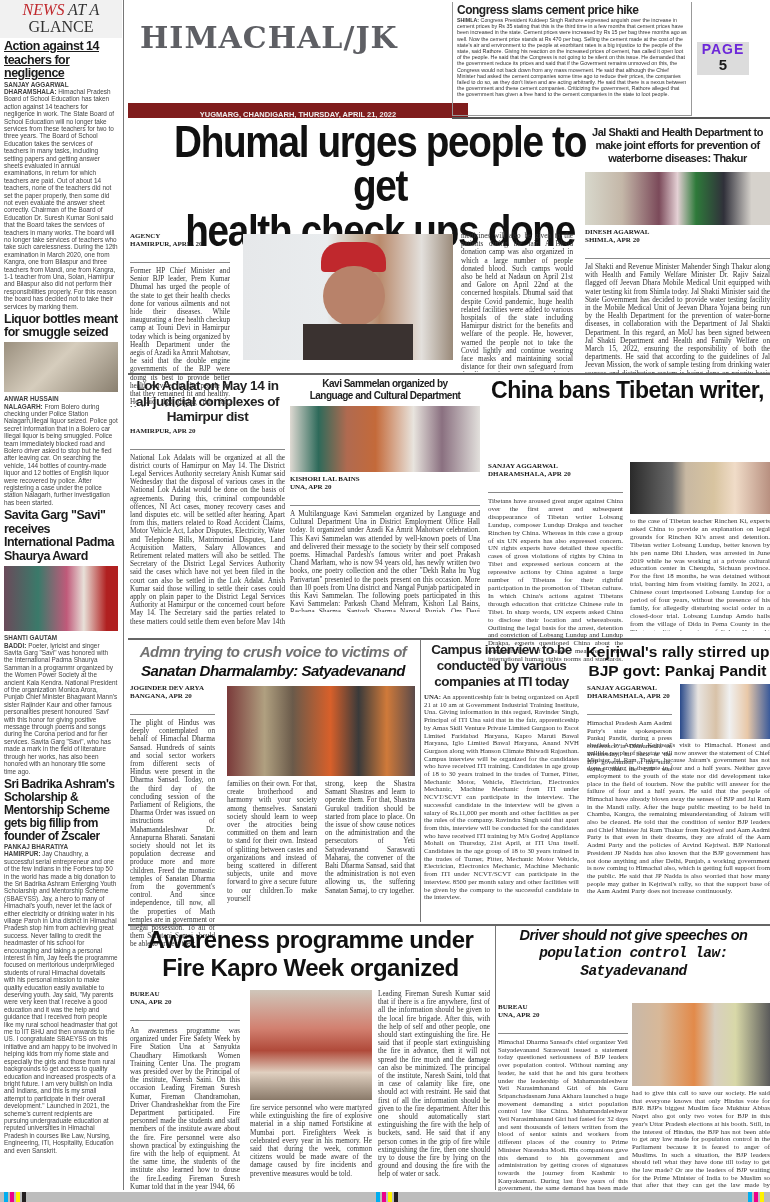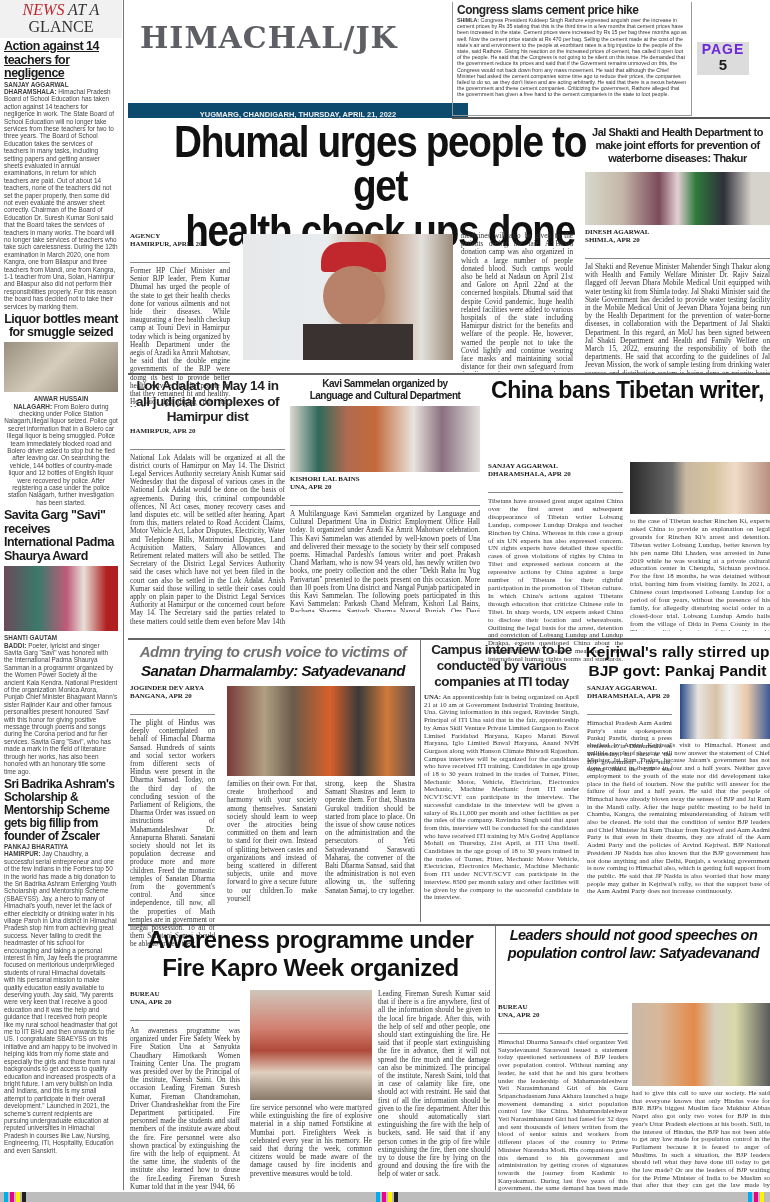--- a/index.html
+++ b/index.html
@@ -29,21 +29,21 @@
 
   <div style="padding:2px 4px 0 4px;">
     <div class="cond" style="font-size:12.5px;line-height:13.5px;color:#1b1b1b;text-decoration:underline;">Action against 14 teachers for negligence</div>
     <div class="bodys" style="font-size:6.4px;line-height:7.4px;">
       <b style="display:block;">SANJAY AGGARWAL</b>
       <b>DHARAMSHALA:</b>
       <span>Himachal Pradesh Board of School Education has taken action against 14 teachers for negligence in work. The State Board of School Education will no longer take services from these teachers for two to three years. The Board of School Education takes the services of teachers in many tasks, including setting papers and getting answer sheets evaluated in annual examinations, in return for which teachers are paid. Out of about 14 teachers, none of the teachers did not set the paper properly, then some did not even evaluate the answer sheet correctly. Chairman of the Board of Education Dr. Suresh Kumar Soni said that the Board takes the services of teachers in many works. The board will no longer take services of teachers who take such carelessness. During the 12th examination in March 2020, one from Kangra, one from Bilaspur and three teachers from Mandi, one from Kangra, 1-1 teacher from Una, Solan, Hamirpur and Bilaspur also did not perform their responsibilities properly. For this reason the board has decided not to take their services by marking them.</span>
     </div>
   </div>
 
-  <div style="padding:3px 4px 0 4px;text-align:center;">
+  <div style="padding:3px 4px 0 4px;">
     <div class="cond" style="font-size:12.5px;line-height:13px;color:#1b1b1b;">Liquor bottles meant for smuggle seized</div>
     <div style="height:50px;margin:3px 0;background:linear-gradient(135deg,#9a8f7e,#d6cdbd 45%,#8a8070);"></div>
     <div class="bodys" style="font-size:6.4px;line-height:7.4px;">
       <b style="display:block;">ANWAR HUSSAIN</b>
       <b>NALAGARH:</b>
       <span>From Bolero during checking under Police Station Nalagarh,Illegal liquor seized. Police got secret information that in a Bolero car Illegal liquor is being smuggled. Police team immediately blocked road and Bolero driver asked to stop but he fled after leaving car. On searching the vehicle, 144 bottles of country-made liquor and 12 bottles of English liquor were recovered by police. After registering a case under the police station Nalagarh, further investigation has been started.</span>
     </div>
   </div>
 
   <div style="padding:3px 4px 0 4px;">
@@ -61,21 +61,21 @@
     <div class="bodys" style="font-size:6.4px;line-height:7.4px;">
       <b style="display:block;">PANKAJ BHARATIYA</b>
       <b>HAMIRPUR:</b>
       <span>Jay Chaudhry, a successful serial entrepreneur and one of the few Indians in the Forbes top 50 in the world has made a big donation to the Sri Badrika Ashram Emerging Youth Scholarship and Mentorship Scheme (SBAEYSS). Jay, a hero to many of Himachal's youth, never let the lack of either electricity or drinking water in his village Paroh in Una district in Himachal Pradesh stop him from achieving great success. Never failing to credit the headmaster of his school for encouraging and taking a personal interest in him, Jay feels the programme focused on meritorious underprivileged students of rural Himachal dovetails with his personal mission to make quality education easily available to deserving youth. Jay said, "My parents were very keen that I receive a good education and it was the help and guidance that I received from people like my rural school headmaster that got me to IIT BHU and then onwards to the US. I congratulate SBAEYSS on this initiative and am happy to be involved in helping kids from my home state and especially the girls and those from rural backgrounds to get access to quality education and increased prospects of a bright future. I am very bullish on India and Indians, and this is my small attempt to participate in their overall development." Launched in 2021, the scheme's current recipients are pursuing undergraduate education at reputed universities in Himachal Pradesh in courses like Law, Nursing, Engineering, ITI, Hospitality, Education and even Sanskrit.</span>
     </div>
   </div>
 </div>
 <div class="vline" style="left:123px;top:0;height:1190px;"></div>
 
 <div class="abs" style="left:140px;top:20px;width:305px;font-family:'DejaVu Serif',serif;font-weight:bold;font-size:30px;color:#5e5f64;letter-spacing:1px;">HIMACHAL/JK</div>
-<div class="abs" style="left:128px;top:103px;width:340px;height:15px;background:#0c4a6e;text-align:center;">
+<div class="abs" style="left:128px;top:103px;width:340px;height:15px;background:#7f1d1d;text-align:center;">
   <span class="sans" style="color:#eee;font-size:7.5px;font-weight:bold;line-height:15px;">YUGMARG, CHANDIGARH, THURSDAY, APRIL 21, 2022</span>
 </div>
 
 <div class="abs" style="left:452px;top:2px;width:240px;height:114px;border:1px solid #999;border-top:none;padding:2px 4px;">
   <div class="cond" style="font-size:12px;line-height:13px;color:#222;">Congress slams cement price hike</div>
   <div class="bodys" style="font-size:5.3px;line-height:6.2px;color:#333;">
     <b>SHIMLA:</b>
     <span>Congress President Kuldeep Singh Rathore expressed anguish over the increase in cement prices by Rs 35 stating that this is the third time in a few months that cement prices have been increased in the state. Cement prices were increased by Rs 15 per bag three months ago as well. Now the cement price stands at Rs 470 per bag. Selling the cement made at the cost of the state's air and environment to the people at exorbitant rates is a big injustice to the people of the state, said Rathore. Giving his reaction on the increased prices of cement, has called it open loot of the people. He said that the Congress is not going to be silent on this issue. He demanded that the government reduce its prices and said that if the Goverment remains unmoved on this, the Congress would not back down from any mass movement. He said that although the Chief Minister had asked the cement companies some time ago to reduce their prices, the companies failed to do so, as they don't listen and are acting arbitrarily. He said that there is a nexus between the government and these cement companies. Criticizing the government, Rathore alleged that the government has given a free hand to the cement companies in the state to loot people.</span>
   </div>
 </div>
@@ -178,22 +178,22 @@
   <div class="byline">BUREAU</div>
   <div class="byline bylinerule">UNA, APR 20</div>
   <div class="body" style="margin-top:6px;height:190px;overflow:hidden;">An awareness programme was organized under Fire Safety Week by Fire Station Una at Sanyukta Chaudhary Himotkarsh Women Training Center Una. The program was presided over by the Principal of the institute, Naresh Saini. On this occasion Leading Fireman Suresh Kumar, Fireman Chandramohan, Driver Chandrashekhar from the Fire Department participated. Fire personnel made the students and staff members of the institute aware about the fire. Fire personnel were also shown practical by extinguishing the fire with the help of equipment. At the same time, the students of the institute also learned how to douse the fire.Leading Fireman Suresh Kumar told that in the year 1944, 66</div>
 </div>
 <div class="photo" style="left:250px;top:990px;width:122px;height:110px;background:linear-gradient(180deg,#cfc6ba 0%,#d28070 35%,#b04a3a 55%,#e0d0c0 75%,#8a7a6a 100%);"></div>
 <div class="abs body" style="left:250px;top:1104px;width:122px;height:86px;overflow:hidden;">fire service personnel who were martyred while extinguishing the fire of explosive material in a ship named Fortstikine at Mumbai port. Firefighters Week is celebrated every year in his memory. He said that during the week, common citizens would be made aware of the damage caused by fire incidents and preventive measures would be told.</div>
 <div class="abs body" style="left:378px;top:990px;width:112px;height:200px;overflow:hidden;">Leading Fireman Suresh Kumar said that if there is a fire anywhere, first of all the information should be given to the local fire brigade. After this, with the help of self and other people, one should start extinguishing the fire. He said that if people start extinguishing the fire in advance, then it will not spread the fire much and the damage can also be minimized. The principal of the institute, Naresh Saini, told that in case of calamity like fire, one should act with restraint. He said that first of all the information should be given to the fire department. After this one should automatically start extinguishing the fire with the help of buckets, sand. He said that if any person comes in the grip of fire while extinguishing the fire, then one should try to douse the fire by lying on the ground and dousing the fire with the help of water or sack.</div>
 <div class="vline" style="left:495px;top:926px;height:264px;"></div>
 
 <div class="abs" style="left:497px;top:926px;width:273px;text-align:center;">
-  <div class="cond" style="font-size:14.5px;line-height:18px;font-style:italic;color:#111;">Leaders should not good speeches on</div>
-  <div class="cond" style="font-size:14.5px;line-height:18px;font-style:italic;color:#111;">population control law: Satyadevanand</div>
+  <div class="cond" style="font-size:14.5px;line-height:18px;font-style:italic;color:#111;">Driver should not give speeches on</div>
+  <div class="cond" style="font-size:14.5px;line-height:18px;font-style:italic;color:#111;font-family:Liberation Mono, monospace;">population control law: Satyadevanand</div>
 </div>
 <div class="abs" style="left:498px;top:1003px;width:130px;">
   <div class="byline">BUREAU</div>
   <div class="byline bylinerule">UNA, APR 20</div>
   <div class="body" style="height:170px;overflow:hidden;font-size:6.8px;line-height:7.7px;">Himachal Dharma Sansad's chief organizer Yeti Satyadevanand Saraswati issued a statement today questioned seriousness of BJP leaders over population control. Without naming any leader, he said that he and his guru brothers under the leadership of Mahamandaleshwar Yeti Narasimhanand Giri of his Guru Sripanchadasnam Juna Akhara launched a huge movement demanding a strict population control law like China. Mahamandaleshwar Yeti Narasimhanand Giri had fasted for 32 days and sent thousands of letters written from the blood of senior saints and workers from different places of the country to Prime Minister Narendra Modi. His companions gave this demand to his government and administration by getting crores of signatures towards the journey from Kashmir to Kanyakumari. During last five years of this government, the same demand has been made from them continuously. But when the governments failed to bring this law, then we</div>
 </div>
 <div class="photo" style="left:632px;top:1003px;width:138px;height:83px;background:linear-gradient(90deg,#c8b8a8 0%,#d8b898 20%,#e28a4a 45%,#d8cfc0 60%,#d8d8a8 75%,#5a5a5a 100%);"></div>
 <div class="abs body" style="left:632px;top:1089px;width:138px;height:100px;overflow:hidden;font-size:6.8px;line-height:7.7px;">had to give this call to save our society. He said that everyone knows that only Hindus vote for BJP. BJP's biggest Muslim face Mukhtar Abbas Naqvi also got only two votes for BJP in this year's Uttar Pradesh elections at his booth. Still, in the interest of Hindus, the BJP has not been able to get any law made for population control in the Parliament because it is feared to anger of Muslims. In such a situation, the BJP leaders should tell what they have done till today to get the law made? Or are the leaders of BJP waiting for the Prime Minister of India to be Muslim so that after that they can get the law made by running a movement?</div>
 
 <div class="abs" style="left:0;top:1192px;width:770px;height:10px;background:#bdbdbd;">

